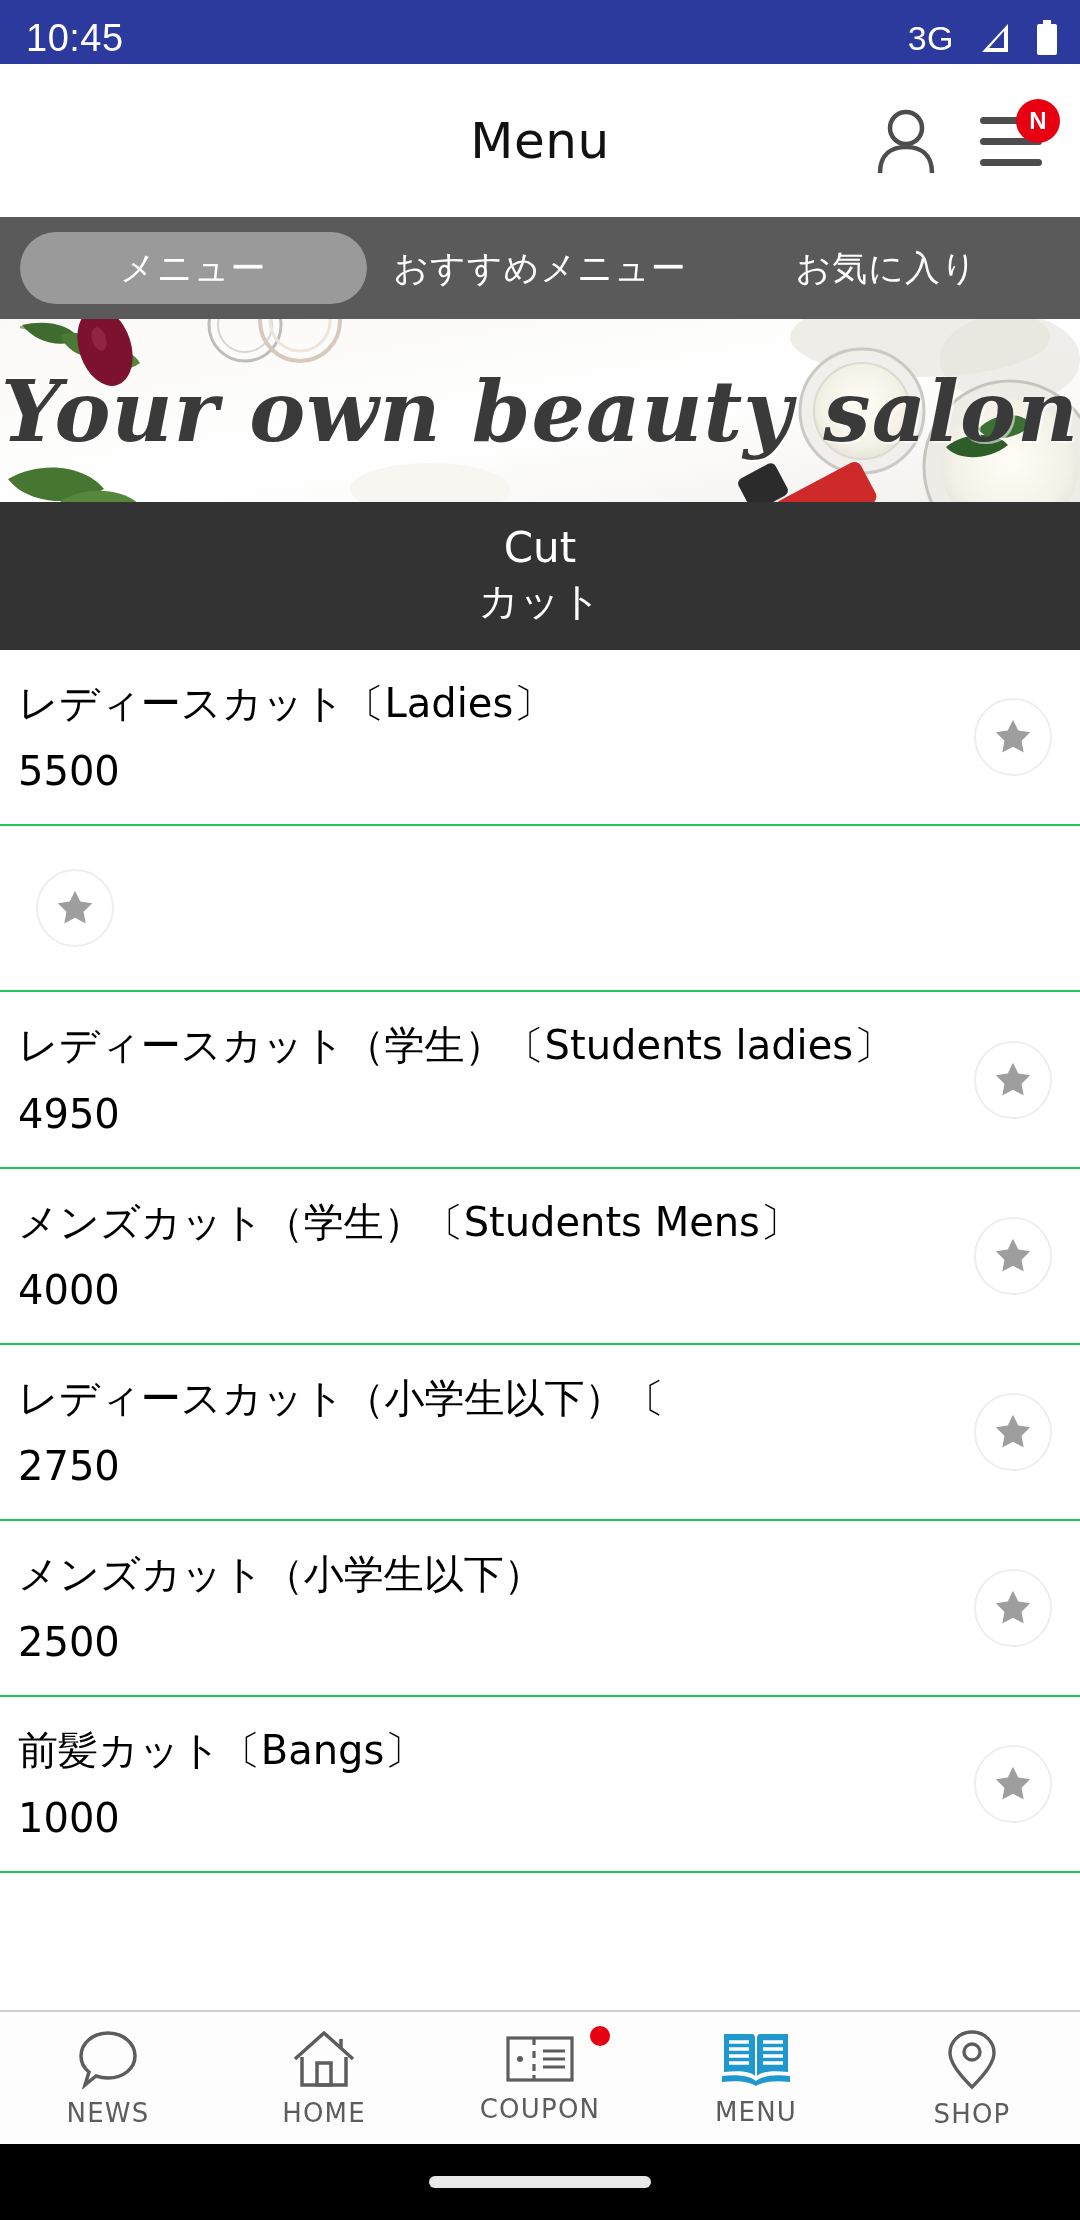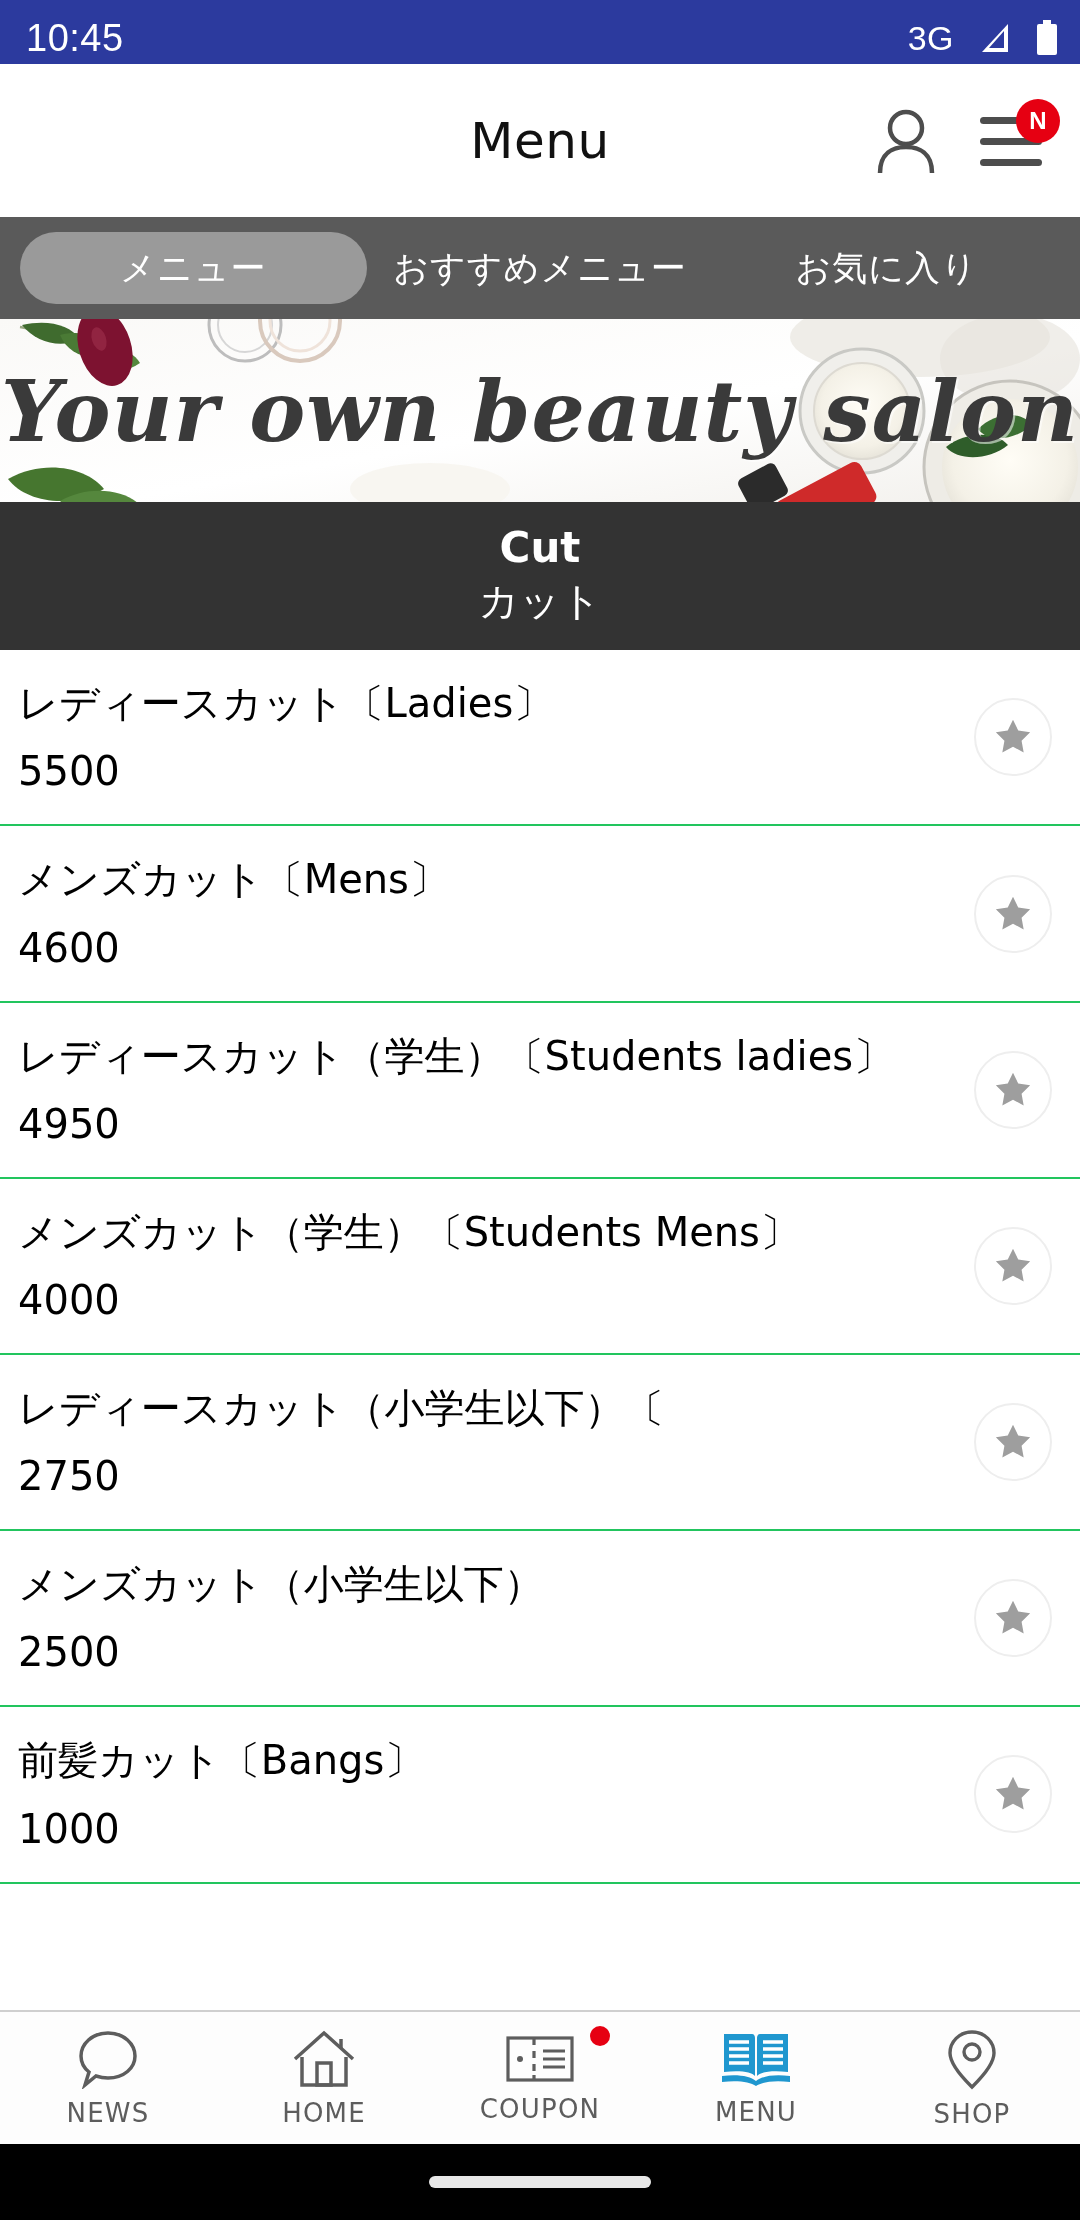--- a/index.html
+++ b/index.html
@@ -71,21 +71,21 @@
     font-weight:700; letter-spacing:1px;
     text-shadow:2px 2px 0 rgba(255,255,255,0.55);
     white-space:nowrap;
   }
 
   
   .cat-header {
     background:#333333; color:#fff; text-align:center;
     padding:18px 0 22px; line-height:1.32;
   }
-  .cat-en { font-size:42px; font-family:"DejaVu Sans",sans-serif;font-weight:bold; }
+  .cat-en { font-size:42px; font-family:"DejaVu Sans",sans-serif; }
   .cat-jp { font-size:40px; font-family:"DejaVu Sans",sans-serif; }
 
   
   .menu-list { background:#fff; }
   .menu-item {
     position:relative; display:flex; align-items:center;
     border-bottom:2px solid #22c55e;
     padding:30px 28px 30px 18px; min-height:166px;
   }
   .mi-text { flex:1; min-width:0; }
@@ -242,24 +242,20 @@
         <div class="mi-price">5500</div>
       </div>
       <div class="fav-btn">
         <svg width="42" height="42" viewBox="0 0 24 24">
           <path d="M12 2.2l3 6.1 6.8 1-4.9 4.8 1.2 6.7L12 17.6 5.9 20.8l1.2-6.7L2.2 9.3l6.8-1z" fill="#9e9e9e"></path>
         </svg>
       </div>
     </div>
 
     <div class="menu-item">
-      <div class="mi-text">
-        <div class="mi-name">メンズカット〔Mens〕</div>
-        <div class="mi-price">4600</div>
-      </div>
       <div class="fav-btn">
         <svg width="42" height="42" viewBox="0 0 24 24">
           <path d="M12 2.2l3 6.1 6.8 1-4.9 4.8 1.2 6.7L12 17.6 5.9 20.8l1.2-6.7L2.2 9.3l6.8-1z" fill="#9e9e9e"></path>
         </svg>
       </div>
     </div>
 
     <div class="menu-item">
       <div class="mi-text">
         <div class="mi-name">レディースカット（学生）〔Students ladies〕</div>

